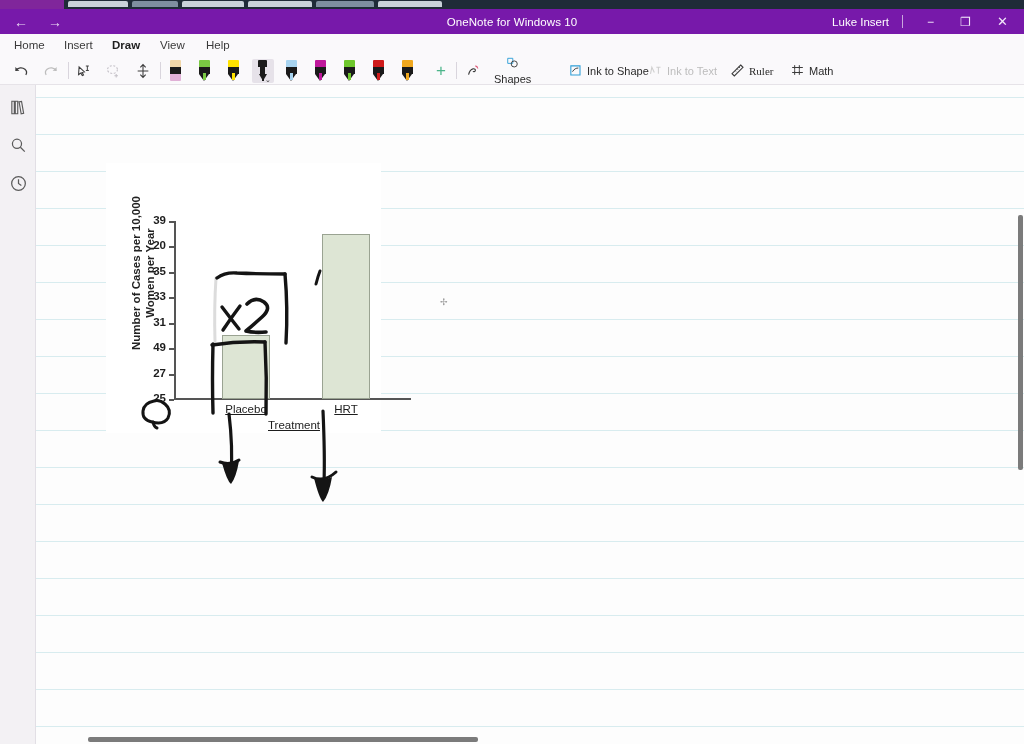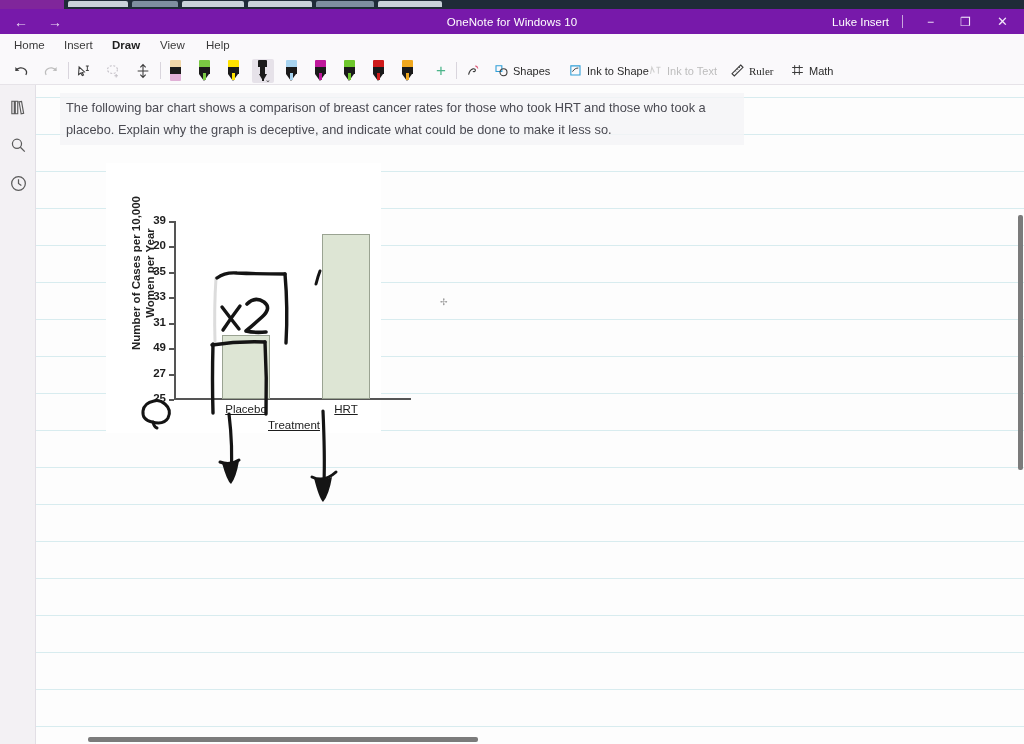--- a/index.html
+++ b/index.html
@@ -398,21 +398,21 @@
   </div>
 
   <div class="tool" style="left:428px; width:26px; color:#4cb58a; font-size:17px;">+</div>
   <div class="vsep" style="left:456px;"></div>
   <div class="tool" style="left:460px; width:26px;">
     <svg width="16" height="16" viewBox="0 0 18 18">
         <path d="M4 13c1-4 3-6 5-6.4 2-.4 3 .8 2.6 2-.4 1.2-2 1.6-2.6.6" fill="none" stroke="#3c3c3c" stroke-width="1.3"></path>
         <path d="M11.6 3.2c1.6.4 2.6 1.6 2.8 3" fill="none" stroke="#e05a7a" stroke-width="1.3"></path>
       </svg>
   </div>
-  <div class="labeltool" style="left:494px;">
+  <div class="labeltool" style="left:494px;flex-direction:column;">
     <svg width="15" height="15" viewBox="0 0 18 18">
         <path d="M2.4 3.2h7v7h-7z" fill="none" stroke="#2f9fd8" stroke-width="1.3"></path>
         <circle cx="11.4" cy="11" r="4.2" fill="none" stroke="#3c3c3c" stroke-width="1.3"></circle>
       </svg>
     <span>Shapes</span>
   </div>
   <div class="labeltool" style="left:568px;">
     <svg width="15" height="15" viewBox="0 0 18 18">
         <path d="M3.4 3.4h11v11h-11z" fill="none" stroke="#2f9fd8" stroke-width="1.3"></path>
         <path d="M5.4 10.4c2-3.4 4.6-4.4 7-4.4" fill="none" stroke="#3c3c3c" stroke-width="1.2"></path>
@@ -476,21 +476,20 @@
   <div class="ruled" style="top:345px"></div>
   <div class="ruled" style="top:382px"></div>
   <div class="ruled" style="top:419px"></div>
   <div class="ruled" style="top:456px"></div>
   <div class="ruled" style="top:493px"></div>
   <div class="ruled" style="top:530px"></div>
   <div class="ruled" style="top:567px"></div>
   <div class="ruled" style="top:604px"></div>
   <div class="ruled" style="top:641px"></div>
 
-  <div id="note-text">The following bar chart shows a comparison of breast cancer rates for those who took HRT and those who took a placebo. Explain why the graph is deceptive, and indicate what could be done to make it less so.</div>
 
   <div id="chart-block">
 
     <div id="y-axis-label">
       <div>Number of Cases per 10,000</div>
       <div>Women per Year</div>
     </div>
 
     <div id="y-axis-line" style="left:68px; top:58px; height:178px;"></div>
     <div id="x-axis-line" style="left:68px; top:235px; width:237px;"></div>

